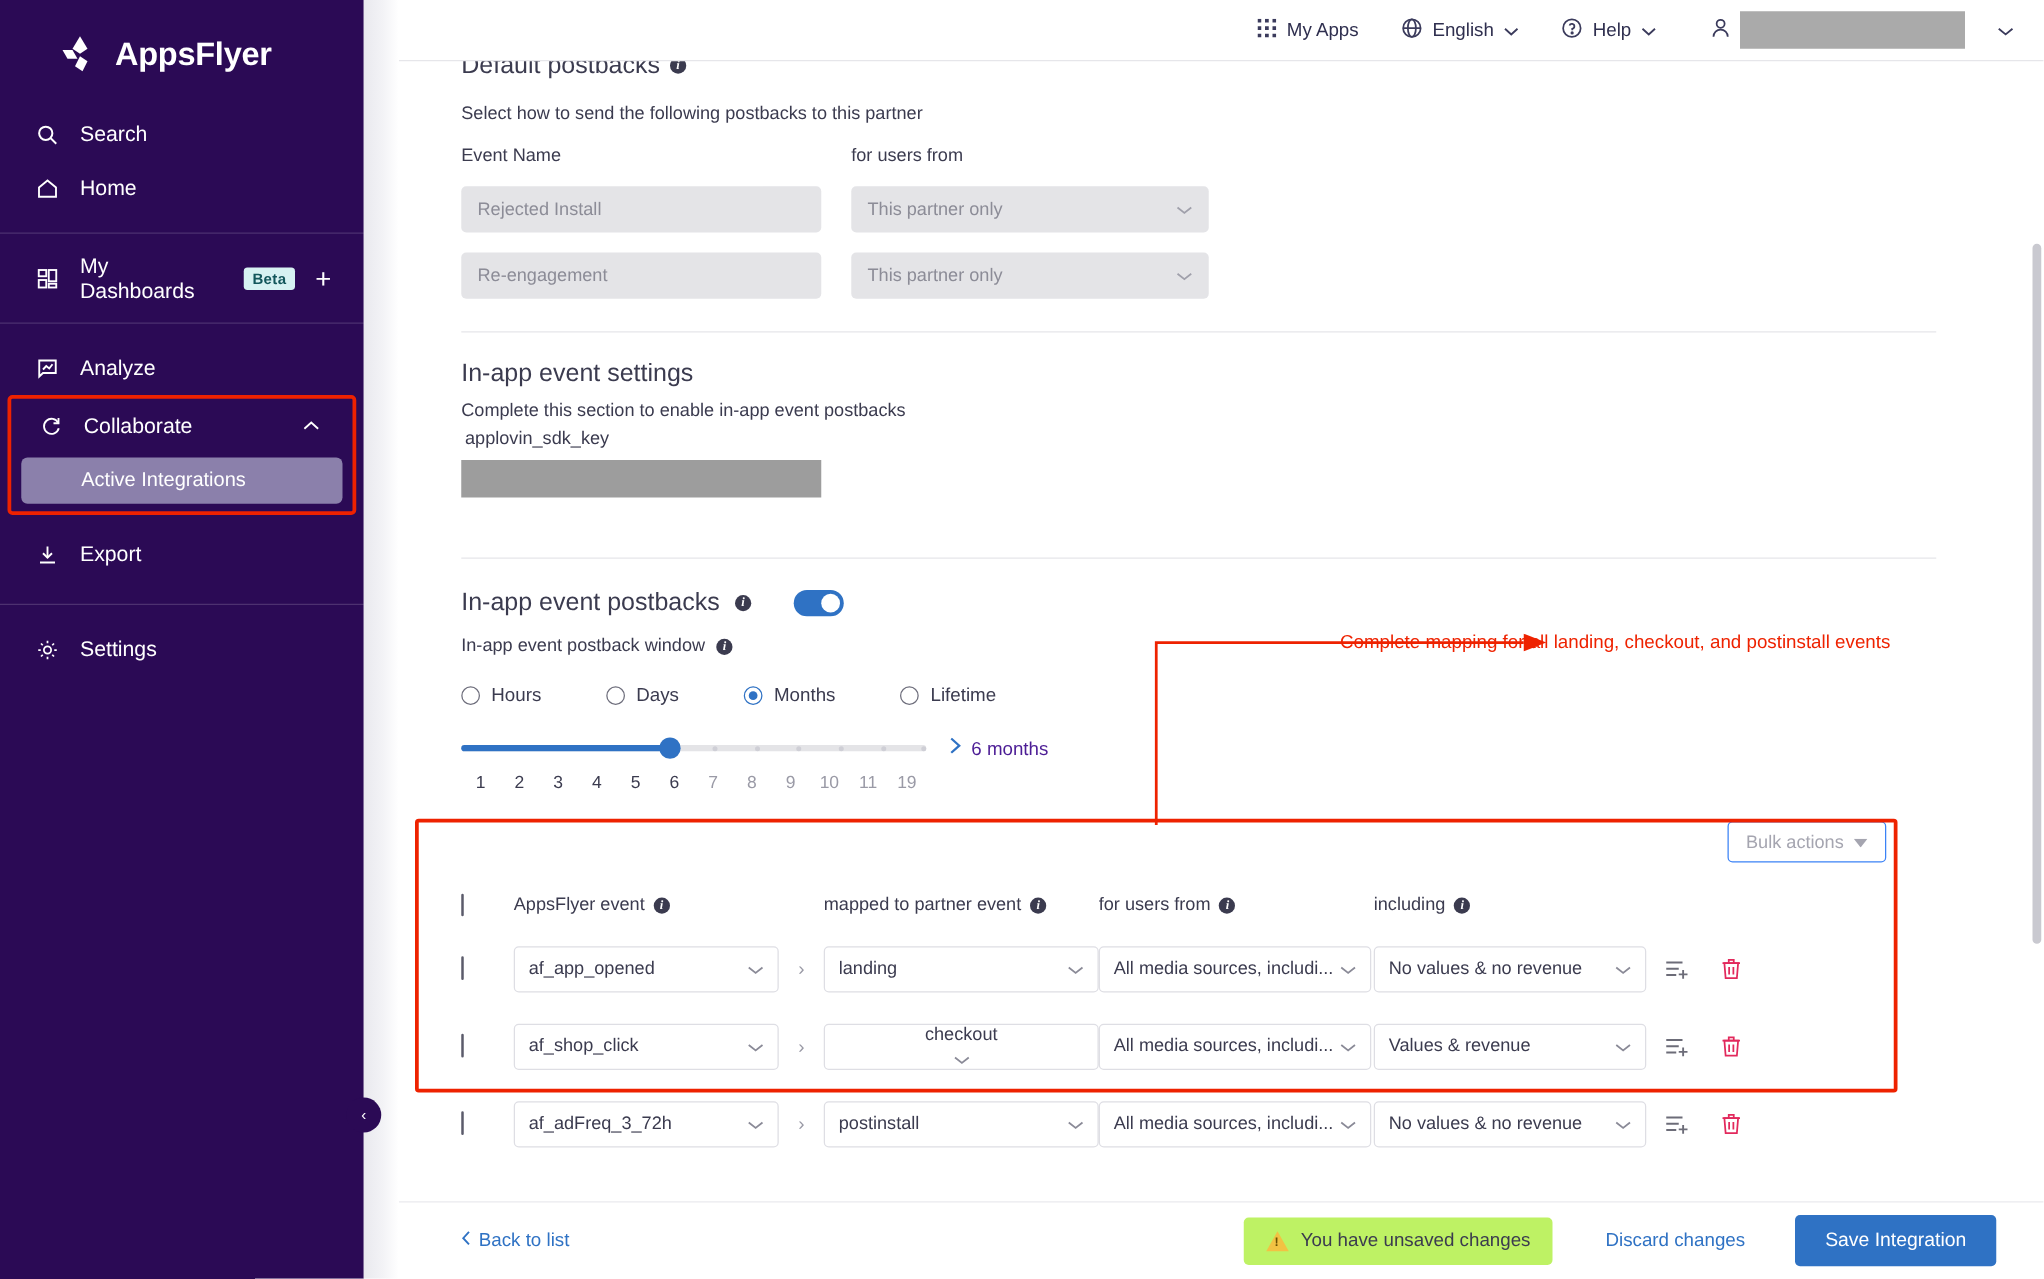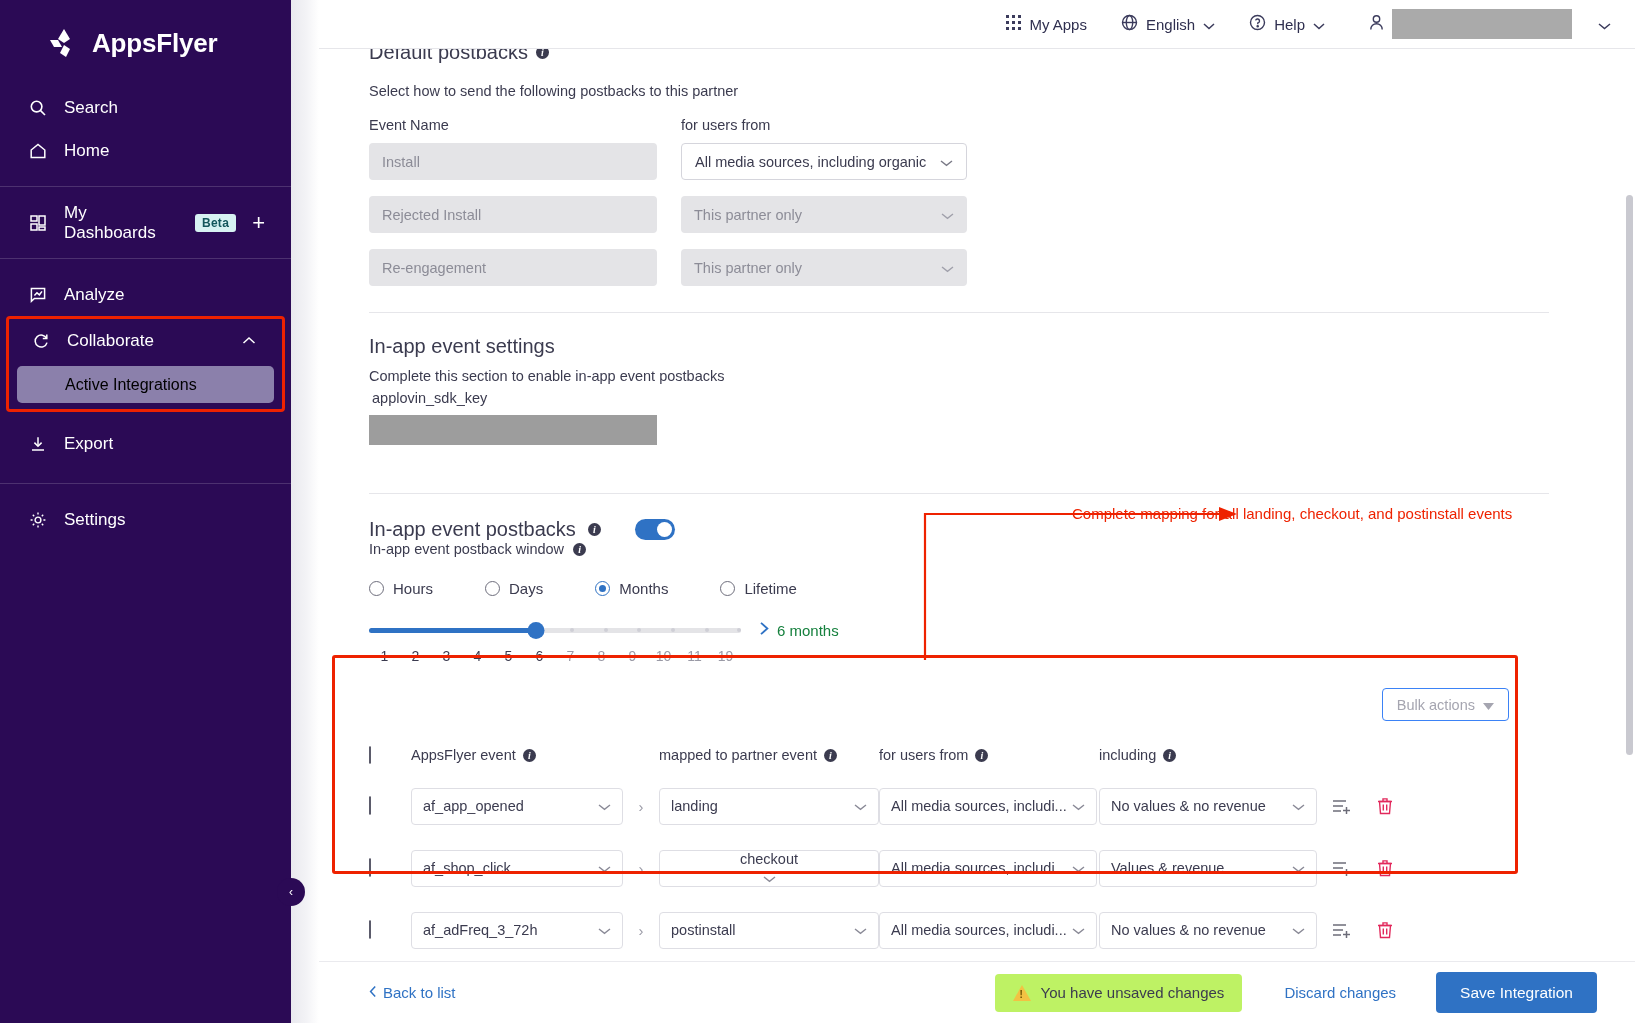--- a/index.html
+++ b/index.html
@@ -42,21 +42,21 @@
   .collab-group {
     position: relative;
     border: 3px solid #ee2200;
     border-radius: 4px;
     margin: 0 6px 0 6px;
   }
   .sub-item {
     margin: 4px 8px 6px 8px;
     height: 37px; display: flex; align-items: center;
     padding-left: 48px; font-size: 16px;
-    background: #8b80ab; border-radius: 5px; color: #000000; cursor: pointer;
+    background: #8b80ab; border-radius: 5px; color: #ffffff; cursor: pointer;
   }
 
   
   .rail {
     width: 28px; flex: 0 0 28px; height: 1023px;
     background: linear-gradient(to right, #e9e9ee 0%, #f3f3f6 55%, #ffffff 100%);
     position: relative;
   }
   .rail-handle {
     position: absolute; left: -14px; top: 878px;
@@ -121,21 +121,21 @@
   .radio { display: flex; align-items: center; gap: 9px; font-size: 15px; color: #3b3b4f; cursor: pointer; margin-right: 36px; }
   .rdot { width: 15px; height: 15px; border-radius: 50%; border: 1.6px solid #6e6e7c; display: inline-block; position: relative; }
   .rdot.on { border-color: #2f72c4; }
   .rdot.on::after { content:""; position:absolute; left:3px; top:3px; width:7px; height:7px; border-radius:50%; background:#2f72c4; }
 
   .slider-wrap { position: relative; width: 372px; height: 14px; display: flex; align-items: center; }
   .track { position: absolute; left: 0; right: 0; height: 5px; background: #e4e4e7; border-radius: 3px; }
   .track-fill { position: absolute; left: 0; height: 5px; background: #2f72c4; border-radius: 3px; width: 45%; }
   .knob { position: absolute; left: 45%; width: 17px; height: 17px; border-radius: 50%; background: #2f72c4; transform: translateX(-50%); cursor: pointer; }
   .tickdot { position: absolute; width: 4px; height: 4px; border-radius: 50%; background: #cfcfd6; transform: translateX(-50%); }
-  .months-label { display: flex; align-items: flex-end; gap: 7px; font-size: 15px; color: #15803d; }
+  .months-label { display: flex; align-items: flex-end; gap: 7px; font-size: 15px; color: #4c1d95; }
   .ticknums { display: flex; width: 372px; font-size: 14px; }
   .ticknums span { flex: 1 1 0; text-align: center; }
   .ticknums span.dim { color: #9a9aa6; }
   .ticknums span.lit { color: #3b3b4f; }
 
   .bulk-btn {
     border: 1px solid #3b82f6; border-radius: 4px; height: 33px; padding: 0 14px;
     display: inline-flex; align-items: center; gap: 8px; font-size: 14.5px; color: #a5a5b0;
     background: #fff; cursor: pointer;
   }
@@ -381,31 +381,20 @@
         </div>
       </div>
 
       <div class="sec-sub" style="margin-top:12px;">Select how to send the following postbacks to this partner</div>
 
       <div class="grid2" style="margin-top:18px;">
         <div class="muted-label">Event Name</div>
         <div class="muted-label">for users from</div>
       </div>
 
-      <div class="grid2" style="margin-top:10px;">
-        <div class="fld disabled">Install</div>
-        <div class="fld sel-active">
-          <span>All media sources, including organic</span>
-          <span class="chev">
-            <svg width="13" height="8" viewBox="0 0 13 8" fill="none" stroke="#7a7a87" stroke-width="1.4">
-                <polyline points="1,2 6.5,6.4 12,2"></polyline>
-              </svg>
-          </span>
-        </div>
-      </div>
 
       <div class="grid2" style="margin-top:16px;">
         <div class="fld disabled">Rejected Install</div>
         <div class="fld sel-disabled">
           <span>This partner only</span>
           <span class="chev">
             <svg width="13" height="8" viewBox="0 0 13 8" fill="none" stroke="#a0a0ab" stroke-width="1.4">
                 <polyline points="1,2 6.5,6.4 12,2"></polyline>
               </svg>
           </span>
@@ -432,21 +421,21 @@
       <div class="sdk-box" style="margin-top:9px;"></div>
 
       <div class="hr" style="margin-top:48px; width:1180px;"></div>
 
       <div style="display:flex; align-items:center; gap:12px; margin-top:24px;">
         <span class="sec-title">In-app event postbacks</span>
         <span class="info-i">i</span>
         <span class="toggle" style="margin-left:22px;"></span>
       </div>
 
-      <div style="display:flex; align-items:center; gap:9px; ">
+      <div style="display:flex; align-items:center; gap:9px; margin-top:15px;">
         <span class="sec-sub">In-app event postback window</span>
         <span class="info-i">i</span>
       </div>
 
       <div class="radios" style="margin-top:23px;">
         <label class="radio">
           <span class="rdot"></span>
           <span>Hours</span>
         </label>
         <label class="radio">

